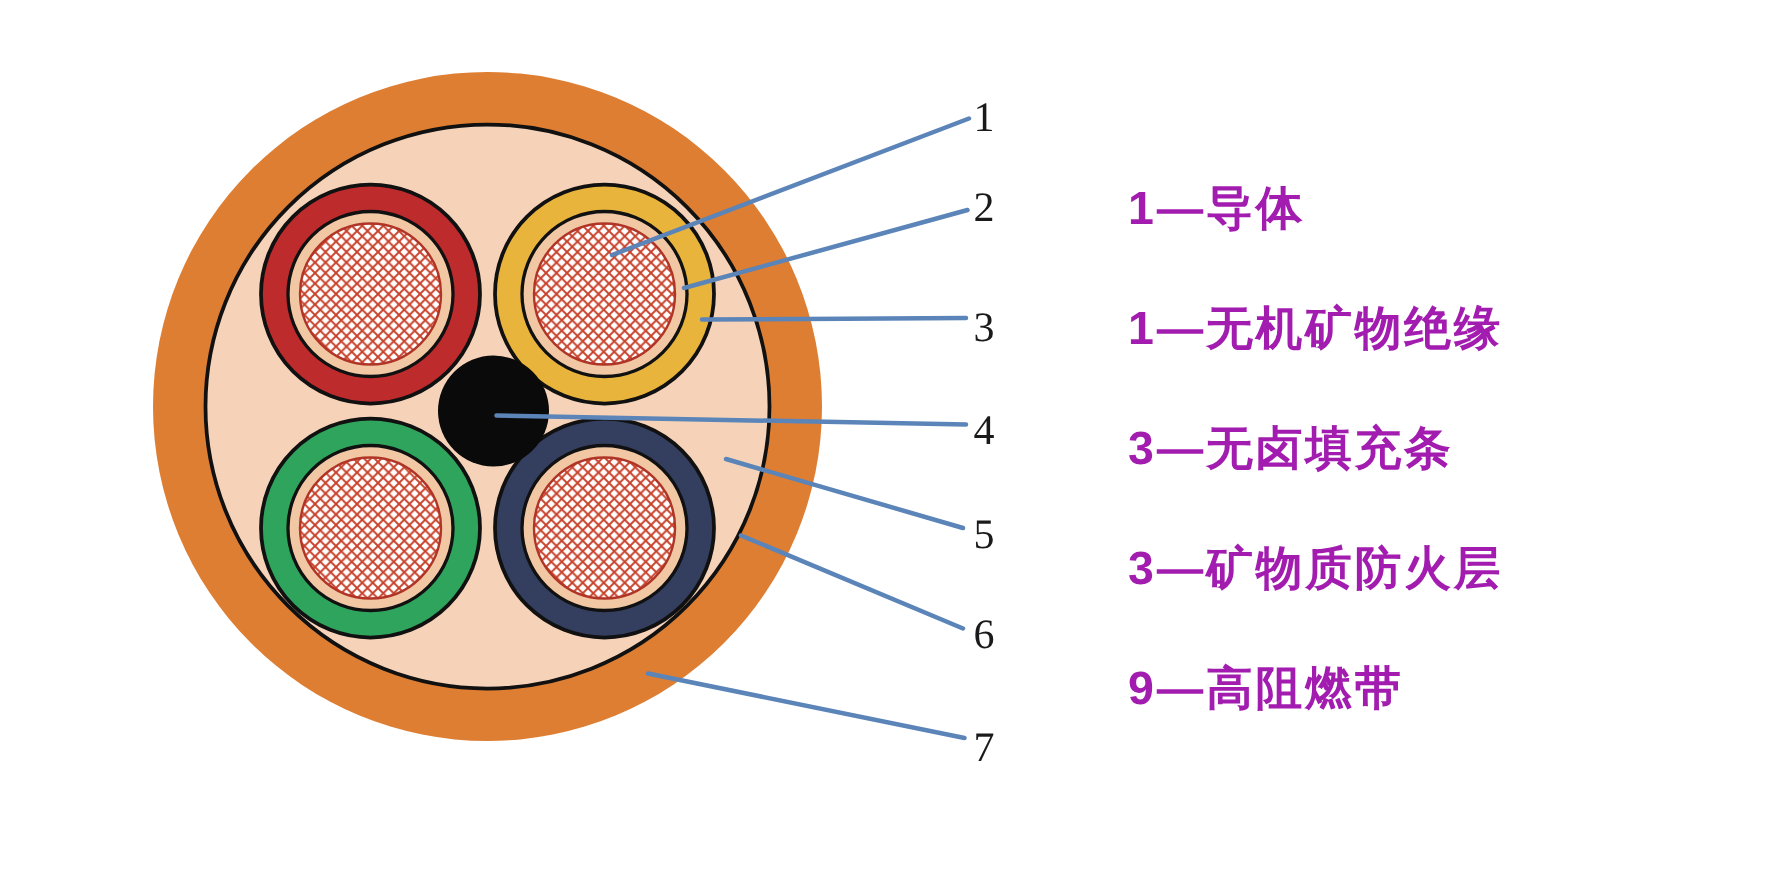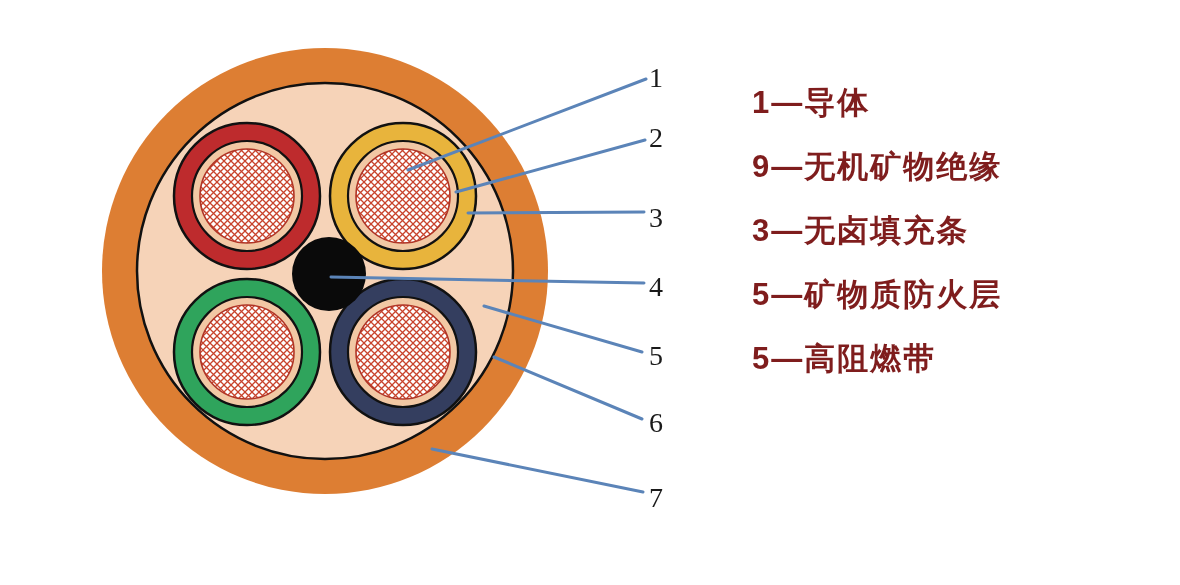--- a/index.html
+++ b/index.html
@@ -1,21 +1,21 @@
 <!DOCTYPE html>
 <html><head>
 <meta charset="utf-8">
 <style>
   html,body{margin:0;padding:0;background:#ffffff;}
   .canvas{position:relative;width:1180px;height:585px;background:#ffffff;overflow:hidden;
           font-family:"Liberation Sans",sans-serif;}
   .diagram-svg{position:absolute;left:0;top:0;}
   .legend{position:absolute;left:752px;top:81px;}
   .legend-item{height:44px;line-height:44px;margin-bottom:20px;white-space:nowrap;
-               font-weight:bold;font-size:31px;letter-spacing:2px;color:#7f1d1d;}
+               font-weight:bold;font-size:31px;letter-spacing:2px;color:#a21caf;margin-top:36px;}
   .num{font-family:"Liberation Serif",serif;font-size:28px;fill:#1a1a1a;}
   .leader{stroke-width:3;stroke-linecap:round;fill:none;}
   .blk{stroke:#111111;}
 </style>
 </head>
 <body>
 
 <div class="canvas">
 
   <svg class="diagram-svg" width="1180" height="585" viewBox="0 0 1180 585">
@@ -70,19 +70,19 @@
     <text class="num" x="656" y="147" text-anchor="middle">2</text>
     <text class="num" x="656" y="227" text-anchor="middle">3</text>
     <text class="num" x="656" y="296" text-anchor="middle">4</text>
     <text class="num" x="656" y="365" text-anchor="middle">5</text>
     <text class="num" x="656" y="432" text-anchor="middle">6</text>
     <text class="num" x="656" y="507" text-anchor="middle">7</text>
   </svg>
 
   <div class="legend">
     <div class="legend-item">1—导体</div>
-    <div class="legend-item">9—无机矿物绝缘</div>
+    <div class="legend-item">1—无机矿物绝缘</div>
     <div class="legend-item">3—无卤填充条</div>
-    <div class="legend-item">5—矿物质防火层</div>
-    <div class="legend-item">5—高阻燃带</div>
+    <div class="legend-item">3—矿物质防火层</div>
+    <div class="legend-item">9—高阻燃带</div>
   </div>
 
 </div>
 
 </body></html>

